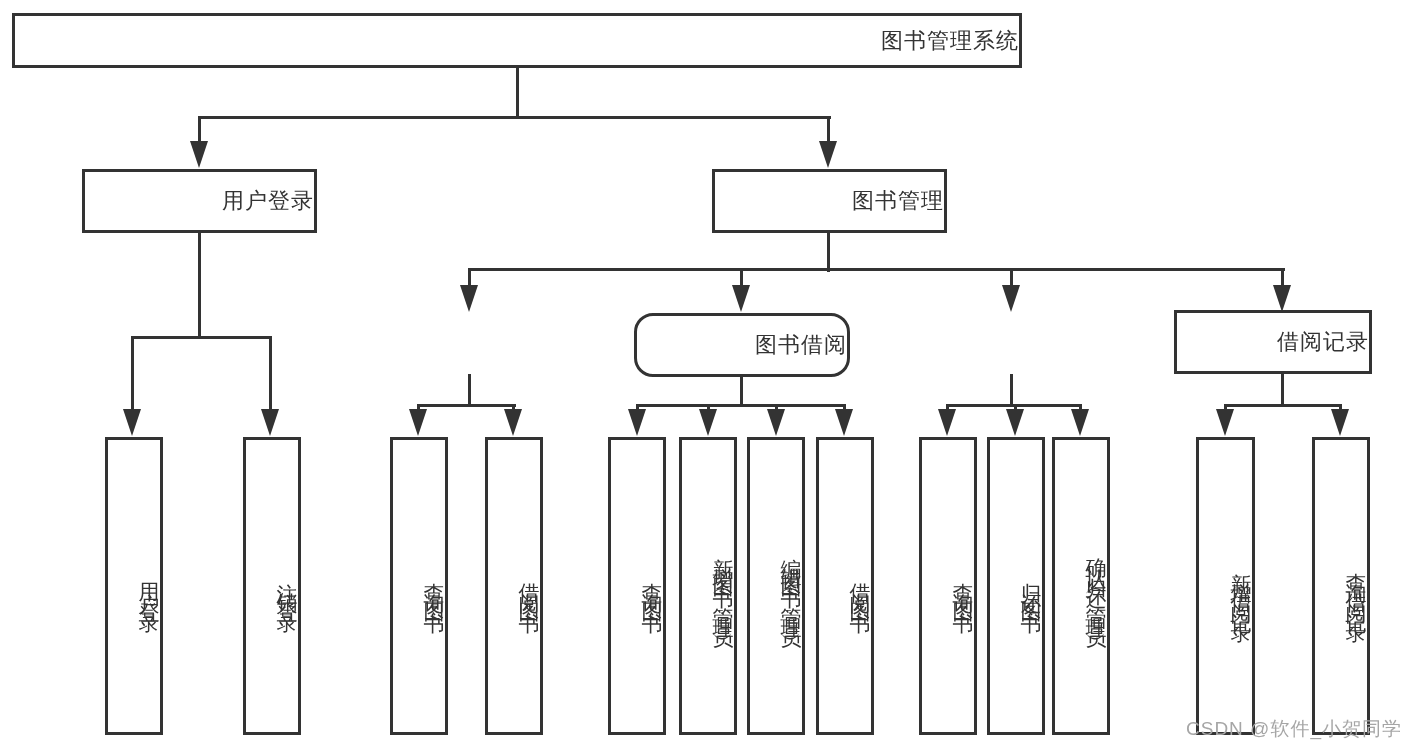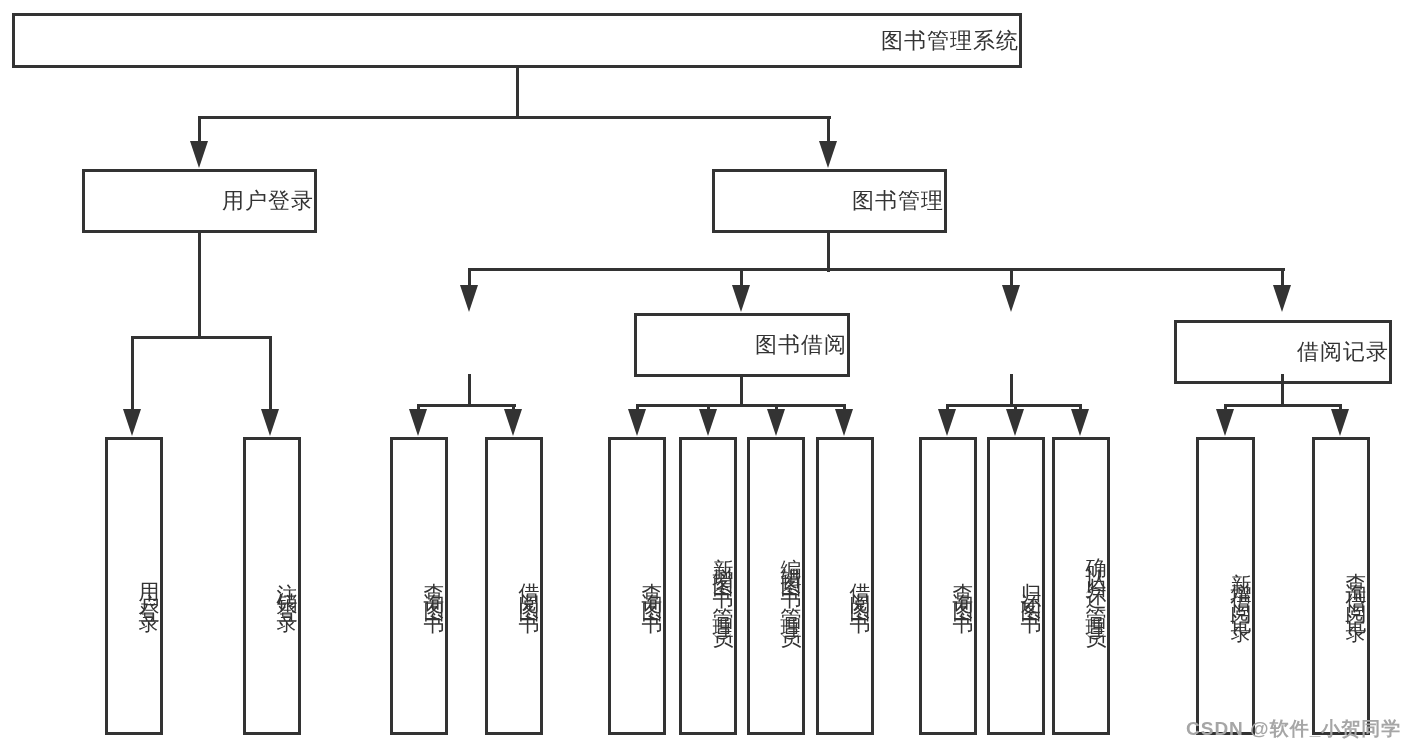--- a/index.html
+++ b/index.html
@@ -43,21 +43,20 @@
     border-top:27px solid #333333;
   }
   .watermark {
     position:absolute;
     left:1186px; top:716px;
     font-size:19px;
     color:#a6a6a6;
     letter-spacing:1px;
     white-space:nowrap;
     z-index:5;
-    font-weight:bold;
   }
 </style>
 </head>
 <body>
 
 <div class="canvas">
 
   <div class="box h" style="left:12px; top:13px; width:1010px; height:55px;">
     <span>图书管理系统</span>
   </div>
@@ -87,24 +86,24 @@
   <div class="hline" style="left:468px; top:268px; width:817px;"></div>
   <div class="vline" style="left:468px; top:268px; height:22px;"></div>
   <div class="arrow" style="left:460px; top:285px;"></div>
   <div class="vline" style="left:740px; top:268px; height:22px;"></div>
   <div class="arrow" style="left:732px; top:285px;"></div>
   <div class="vline" style="left:1010px; top:268px; height:22px;"></div>
   <div class="arrow" style="left:1002px; top:285px;"></div>
   <div class="vline" style="left:1281px; top:268px; height:22px;"></div>
   <div class="arrow" style="left:1273px; top:285px;"></div>
 
-  <div class="box h" style="left:634px; top:313px; width:216px; height:64px;">
+  <div class="box h" style="left:634px; top:313px; width:216px; height:64px;border-radius:19px;">
     <span>图书借阅</span>
   </div>
-  <div class="box h" style="left:1174px; top:320px; width:218px; height:64px;padding-left:14px;">
+  <div class="box h" style="left:1174px; top:310px; width:198px; height:64px;padding-left:14px;">
     <span>借阅记录</span>
   </div>
 
   <div class="vline" style="left:468px; top:374px; height:33px;"></div>
   <div class="hline" style="left:417px; top:404px; width:99px;"></div>
   <div class="vline" style="left:417px; top:404px; height:12px;"></div>
   <div class="arrow" style="left:409px; top:409px;"></div>
   <div class="vline" style="left:512px; top:404px; height:12px;"></div>
   <div class="arrow" style="left:504px; top:409px;"></div>
 

